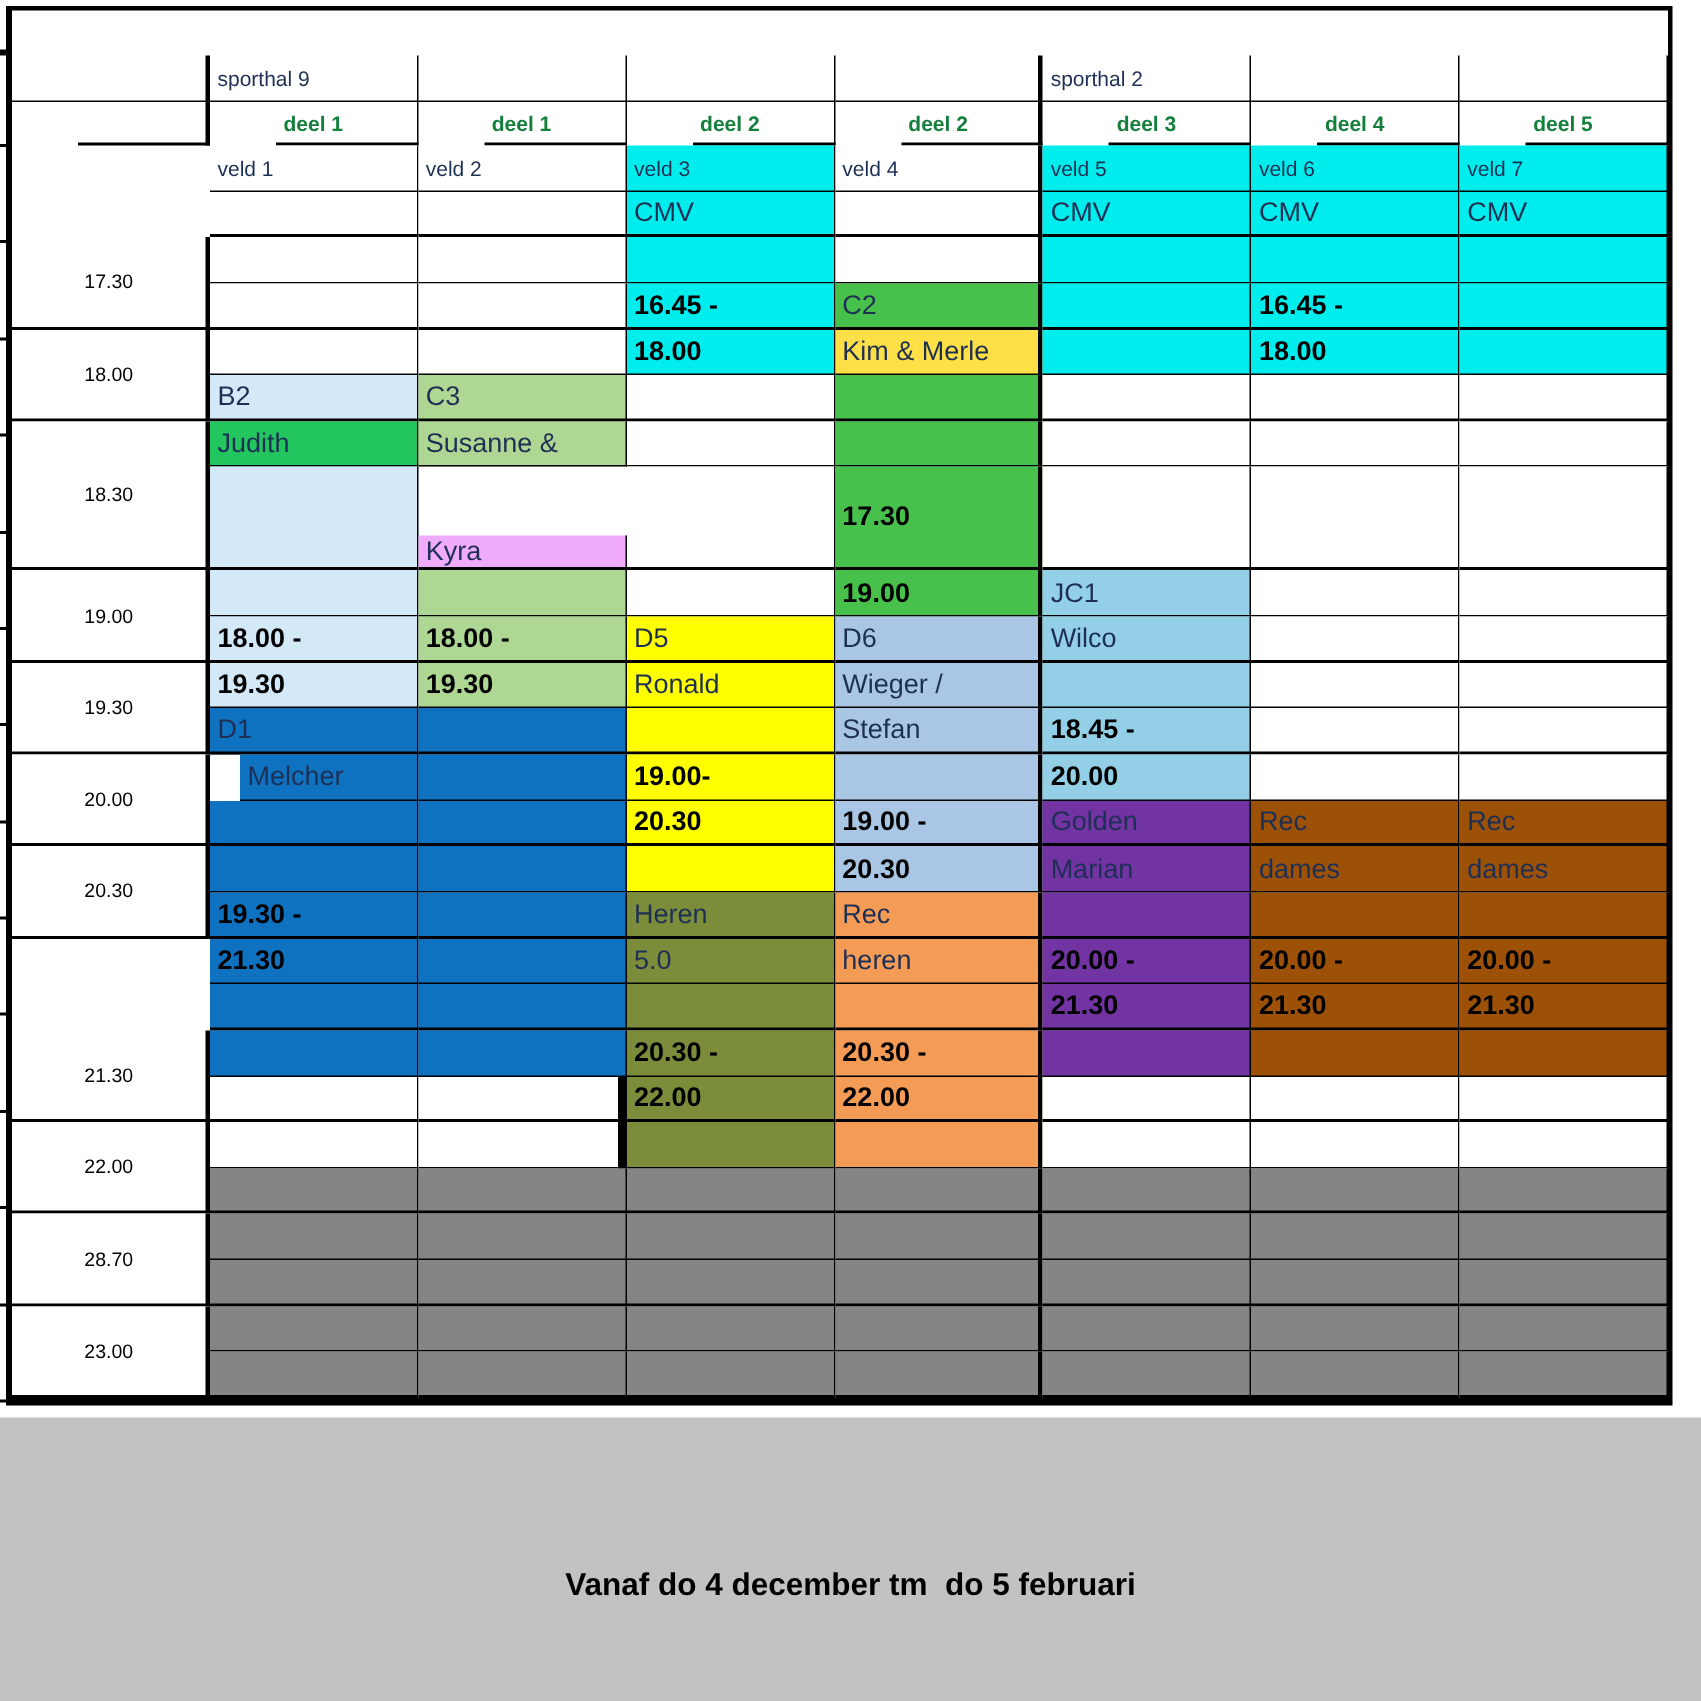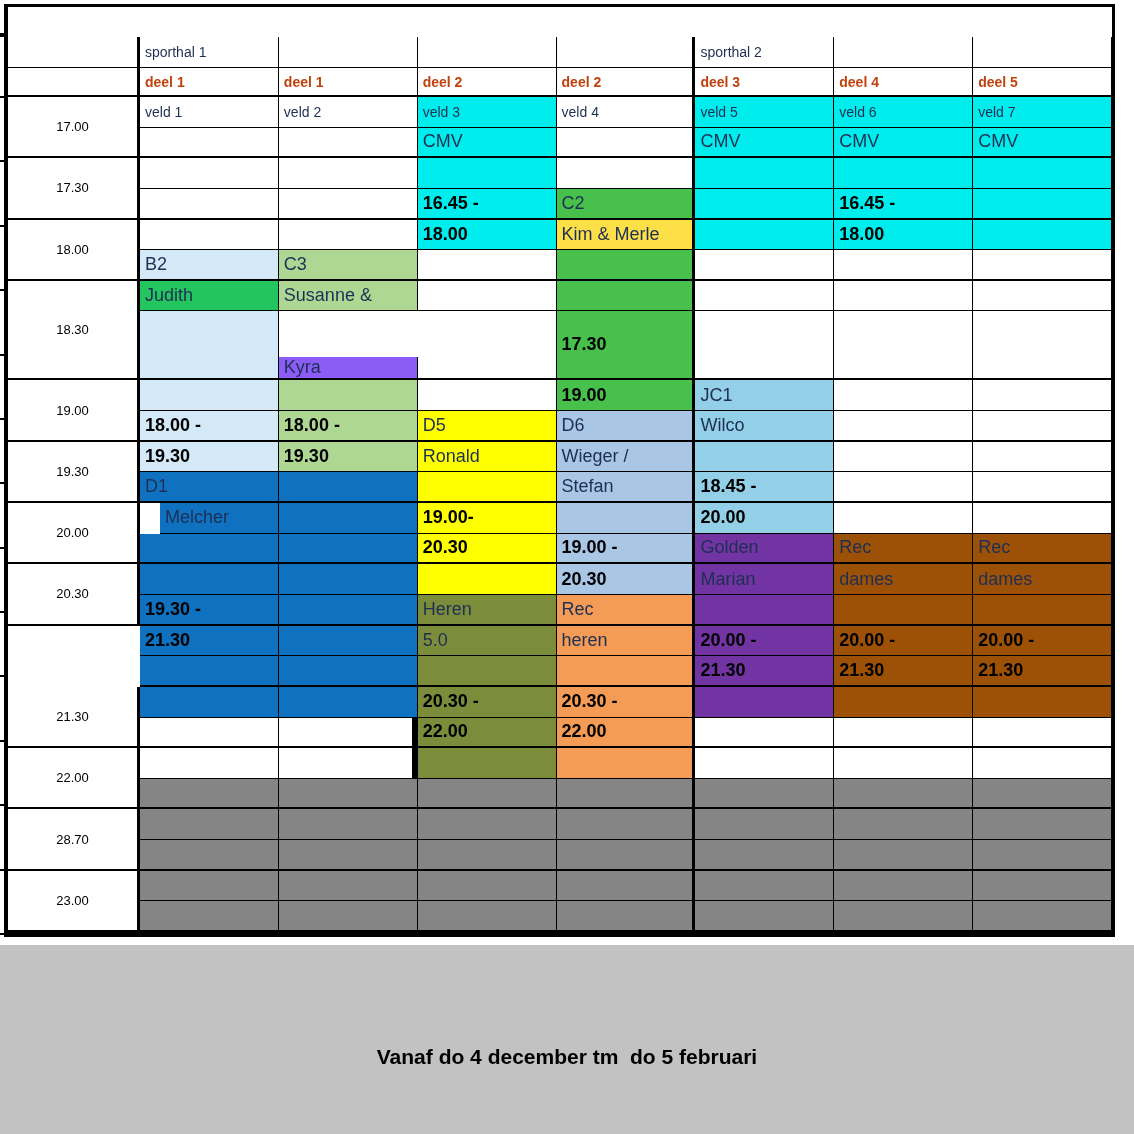--- a/index.html
+++ b/index.html
@@ -28,21 +28,21 @@
   .tb{border-bottom-width:2px;}
   .thick-r{border-right-width:3px;}
   .xr{border-right-width:6px;}
   .day{
     grid-column:1 / -1;grid-row:1;
     box-sizing:border-box;border-bottom:4px solid #000;
     display:flex;align-items:center;justify-content:center;
     font-weight:bold;font-size:15px;color:#000;
   }
   .hall{font-size:14px;color:#1e2f54;}
-  .deel{font-size:14px;font-weight:bold;color:#c2410c;border-bottom-width:2px;}
+  .deel{font-size:14px;font-weight:bold;color:#15803d;border-bottom-width:2px;margin-left:44px;}
   .timecell{
     justify-content:center;padding-left:0;
     font-size:13px;color:#000;border-right-width:3px;border-bottom-width:2px;
     background:#fff;
   }
   .tick{position:absolute;left:0;width:5px;height:2px;background:#000;}
   #band{
     position:absolute;left:0;top:945px;width:1134px;height:189px;
     background:#c2c2c2;box-sizing:border-box;
   }
@@ -50,35 +50,34 @@
     margin-top:100px;text-align:center;
     font-weight:bold;font-size:21px;color:#000;white-space:pre;
   }
 </style>
 </head>
 <body>
 
 <div id="schedule">
 <div class="cell hall thick-r" style="grid-area: 2 / 1;"></div>
     <div class="cell deel thick-r" style="grid-area: 3 / 1;"></div>
-    <div class="cell hall" style="grid-area: 2 / 2;">sporthal 1</div>
+    <div class="cell hall" style="grid-area: 2 / 2;">sporthal 9</div>
     <div class="cell deel" style="grid-area: 3 / 2;">deel 1</div>
     <div class="cell hall" style="grid-area: 2 / 3;"></div>
     <div class="cell deel" style="grid-area: 3 / 3;">deel 1</div>
     <div class="cell hall" style="grid-area: 2 / 4;"></div>
     <div class="cell deel" style="grid-area: 3 / 4;">deel 2</div>
     <div class="cell hall thick-r" style="grid-area: 2 / 5;"></div>
     <div class="cell deel thick-r" style="grid-area: 3 / 5;">deel 2</div>
     <div class="cell hall" style="grid-area: 2 / 6;">sporthal 2</div>
     <div class="cell deel" style="grid-area: 3 / 6;">deel 3</div>
     <div class="cell hall" style="grid-area: 2 / 7;"></div>
     <div class="cell deel" style="grid-area: 3 / 7;">deel 4</div>
     <div class="cell hall" style="grid-area: 2 / 8;"></div>
     <div class="cell deel" style="grid-area: 3 / 8;">deel 5</div>
-    <div class="cell timecell" style="grid-area: 4 / 1 / span 2;">17.00</div>
     <div class="cell timecell" style="grid-area: 6 / 1 / span 2;">17.30</div>
     <div class="cell timecell" style="grid-area: 8 / 1 / span 2;">18.00</div>
     <div class="cell timecell" style="grid-area: 10 / 1 / span 2;">18.30</div>
     <div class="cell timecell" style="grid-area: 12 / 1 / span 2;">19.00</div>
     <div class="cell timecell" style="grid-area: 14 / 1 / span 2;">19.30</div>
     <div class="cell timecell" style="grid-area: 16 / 1 / span 2;">20.00</div>
     <div class="cell timecell" style="grid-area: 18 / 1 / span 2;">20.30</div>
     <div class="cell timecell" style="grid-area: 22 / 1 / span 2;">21.30</div>
     <div class="cell timecell" style="grid-area: 24 / 1 / span 2;">22.00</div>
     <div class="cell timecell" style="grid-area: 26 / 1 / span 2;">28.70</div>
@@ -109,21 +108,21 @@
     <div class="cell tb" style="background: rgb(133, 133, 133); grid-area: 27 / 2;"></div>
     <div class="cell" style="background: rgb(133, 133, 133); grid-area: 28 / 2;"></div>
     <div class="cell tb" style="background: rgb(133, 133, 133); grid-area: 29 / 2;"></div>
     <div class="cell small" style="background: rgb(255, 255, 255); grid-area: 4 / 3;">veld 2</div>
     <div class="cell tb" style="background: rgb(255, 255, 255); grid-area: 5 / 3;"></div>
     <div class="cell" style="background: rgb(255, 255, 255); grid-area: 6 / 3;"></div>
     <div class="cell tb" style="background: rgb(255, 255, 255); grid-area: 7 / 3;"></div>
     <div class="cell" style="background: rgb(255, 255, 255); grid-area: 8 / 3;"></div>
     <div class="cell tb" style="background: rgb(174, 215, 148); grid-area: 9 / 3;">C3</div>
     <div class="cell" style="background: rgb(174, 215, 148); grid-area: 10 / 3;">Susanne &amp;</div>
-    <div class="cell tb" style="background: #8b5cf6; grid-area: 11 / 3; margin-top: 46px;">Kyra</div>
+    <div class="cell tb" style="background: #f0abfc; grid-area: 11 / 3; margin-top: 46px;">Kyra</div>
     <div class="cell" style="background: rgb(174, 215, 148); grid-area: 12 / 3;"></div>
     <div class="cell bold tb" style="background: rgb(174, 215, 148); grid-area: 13 / 3;">18.00 -</div>
     <div class="cell bold" style="background: rgb(174, 215, 148); grid-area: 14 / 3;">19.30</div>
     <div class="cell tb" style="background: rgb(15, 114, 192); grid-area: 15 / 3;"></div>
     <div class="cell" style="background: rgb(15, 114, 192); grid-area: 16 / 3;"></div>
     <div class="cell tb" style="background: rgb(15, 114, 192); grid-area: 17 / 3;"></div>
     <div class="cell" style="background: rgb(15, 114, 192); grid-area: 18 / 3;"></div>
     <div class="cell tb" style="background: rgb(15, 114, 192); grid-area: 19 / 3;"></div>
     <div class="cell" style="background: rgb(15, 114, 192); grid-area: 20 / 3;"></div>
     <div class="cell tb" style="background: rgb(15, 114, 192); grid-area: 21 / 3;"></div>

